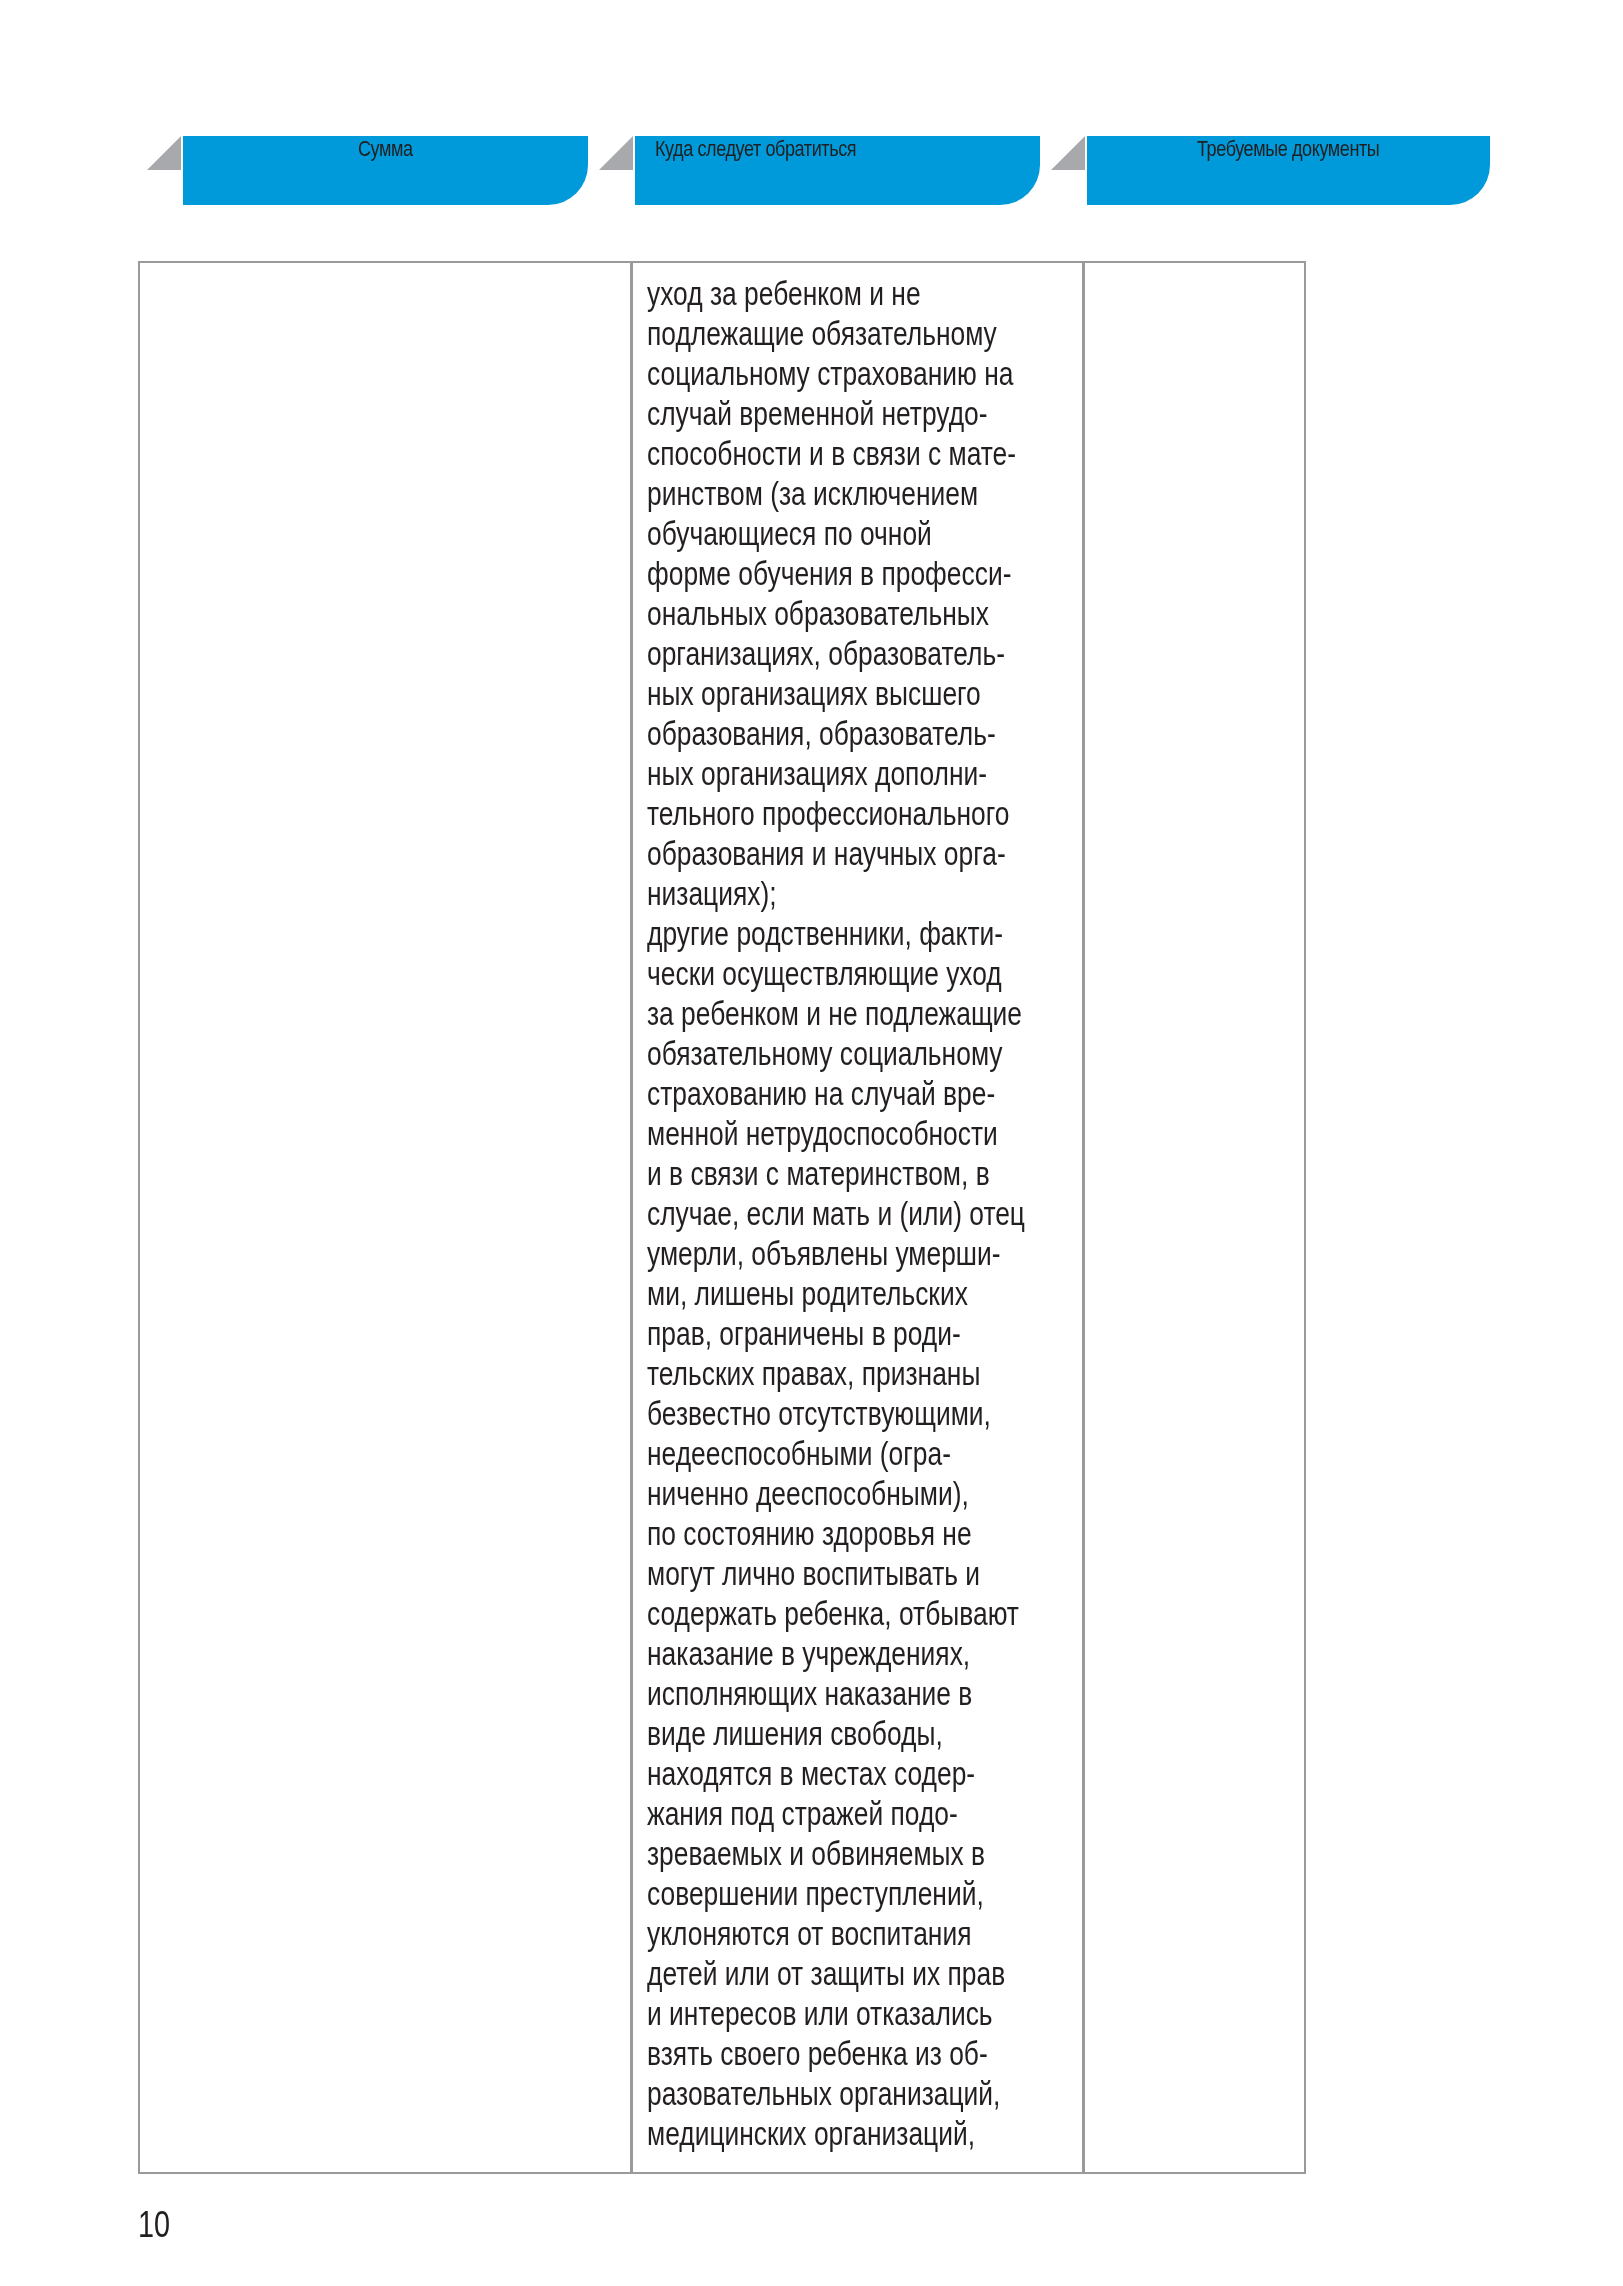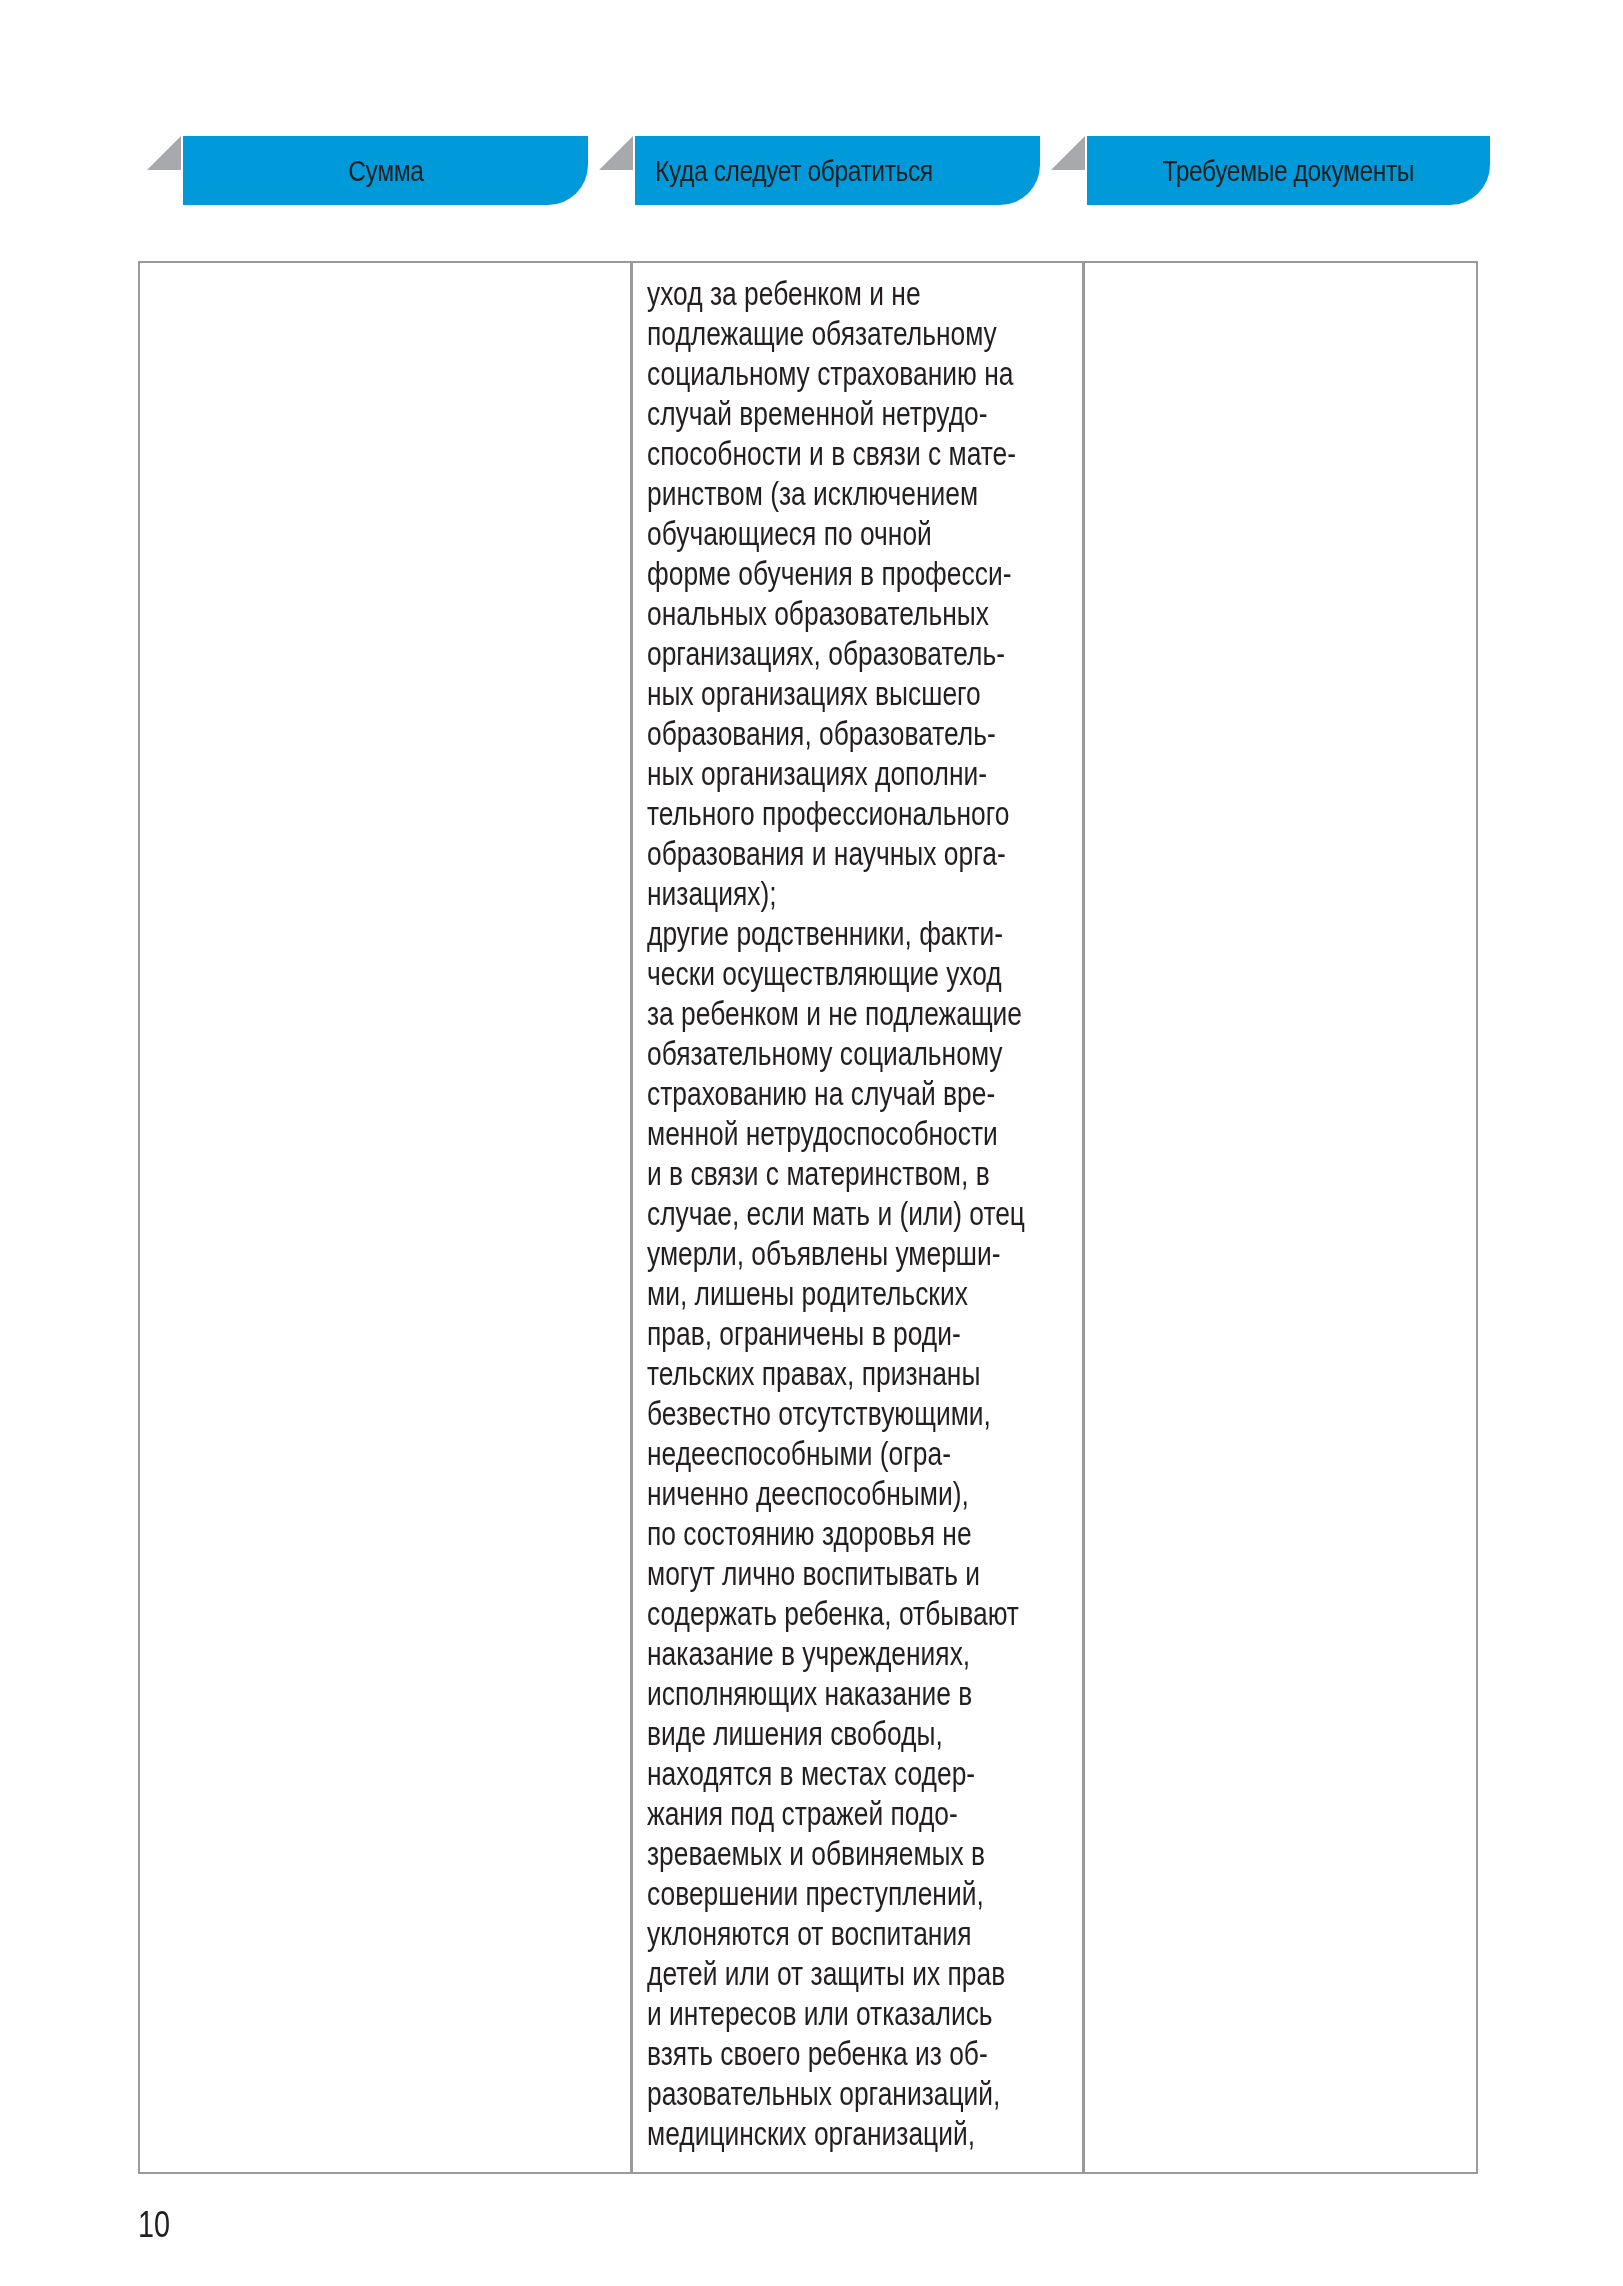--- a/index.html
+++ b/index.html
@@ -10,32 +10,32 @@
   .tab-wrap { position: absolute; top: 136px; height: 69px; }
   .tab-fold {
     position: absolute; left: 0; top: 0; width: 0; height: 0;
     border-left: 34px solid transparent;
     border-bottom: 34px solid #a7a9ac;
   }
   .tab {
     position: absolute; left: 36px; top: 0; height: 69px;
     background: #009ada;
     border-bottom-right-radius: 40px;
-    display: flex; align-items: center;
-    font-size: 30px; color: #1f1f1f;
+    display: flex; align-items: flex-start;
+    font-size: 22px; color: #1f1f1f;
     letter-spacing: -0.5px;
   }
   .tab.center { justify-content: center; }
   .tab.left { padding-left: 20px; box-sizing: border-box; }
   .tab-text { transform: scaleX(0.82); display: inline-block; white-space: nowrap; }
   .tab.center .tab-text { transform-origin: center; }
   .tab.left .tab-text { transform-origin: left center; }
 
   .table {
-    position: absolute; left: 138px; top: 261px; width: 1340px; height: 1913px;
+    position: absolute; left: 138px; top: 261px; width: 1168px; height: 1913px;
     border: 2.7px solid #9a9a9a; box-sizing: border-box;
   }
   .col-divider { position: absolute; top: 0; bottom: 0; width: 2.7px; background: #9a9a9a; }
   .cell-text {
     position: absolute; left: 507px; top: 11px; width: 434px;
     font-size: 33px; line-height: 40px;
   }
   .cell-text .line {
     display: block; white-space: nowrap;
     transform: scaleX(0.8); transform-origin: left center;

